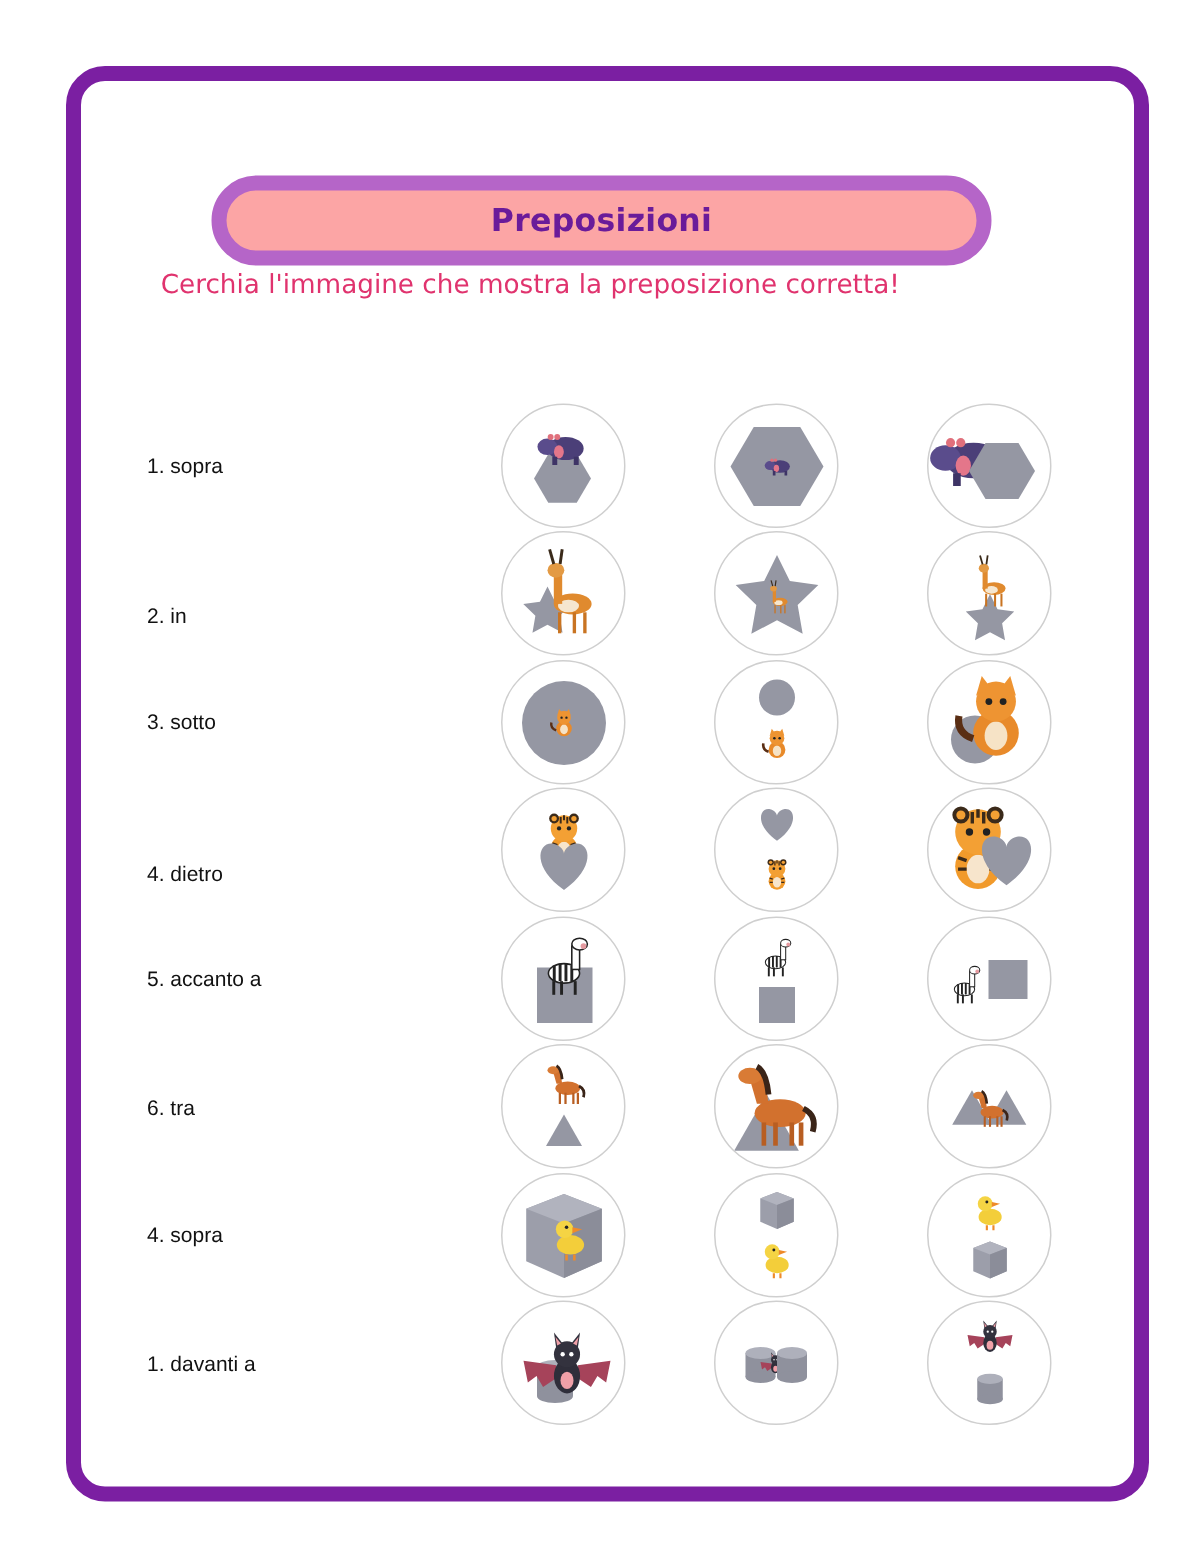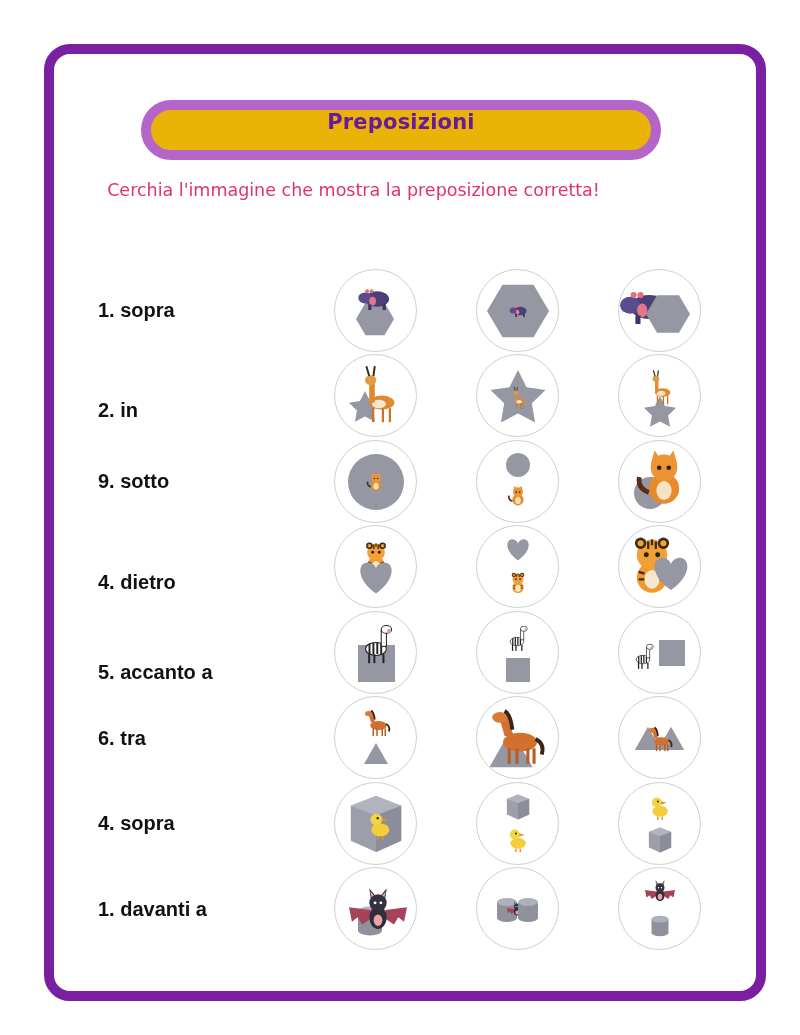--- a/index.html
+++ b/index.html
@@ -1,39 +1,39 @@
 <!DOCTYPE html>
 <html><head>
 <meta charset="utf-8">
 <style>
   html, body { margin:0; padding:0; background:#ffffff; }
   body { width:800px; height:1035px; position:relative; overflow:hidden; font-family:"Liberation Sans", sans-serif; }
   .frame { position:absolute; left:44px; top:44px; width:702px; height:937px; border:10px solid #7B1FA2; border-radius:26px; background:#fff; }
-  .title-pill { position:absolute; left:141px; top:100px; width:500px; height:40px; border:10px solid #B565C8; border-radius:30px; background:#eab308; display:flex; align-items:flex-start; justify-content:center; }
+  .title-pill { position:absolute; left:141px; top:117px; width:500px; height:40px; border:10px solid #B565C8; border-radius:30px; background:#fca5a5; display:flex; align-items:center; justify-content:center; }
   .title-text { font-family:"DejaVu Sans", sans-serif; font-weight:bold; font-size:21px; color:#6A1B9A; letter-spacing:0.2px; }
   .subtitle { position:absolute; left:0; width:707px; top:180px; text-align:center; font-family:"DejaVu Sans", sans-serif; font-size:17.5px; color:#E0336E; }
-  .row-label { position:absolute; left:98px; font-weight:bold; font-size:20px; color:#111; line-height:22px; }
+  .row-label { position:absolute; left:98px; font-weight:normal; font-size:14px; color:#111; line-height:22px; }
   .choice { position:absolute; width:81px; height:81px; border:1.5px solid #cfcfcf; border-radius:50%; background:#fff; overflow:hidden; cursor:pointer; }
   .choice svg { position:absolute; left:0; top:0; width:81px; height:81px; }
 </style>
 </head>
 <body>
 
 <div class="frame"></div>
 
 <div class="title-pill">
   <span class="title-text">Preposizioni</span>
 </div>
 <div class="subtitle">Cerchia l'immagine che mostra la preposizione corretta!</div>
 
 <div class="row-label" style="top:299px">1. sopra</div>
 <div class="row-label" style="top:399px">2. in</div>
-<div class="row-label" style="top:470px">9. sotto</div>
+<div class="row-label" style="top:470px">3. sotto</div>
 <div class="row-label" style="top:571px">4. dietro</div>
-<div class="row-label" style="top:661px">5. accanto a</div>
+<div class="row-label" style="top:641px">5. accanto a</div>
 <div class="row-label" style="top:727px">6. tra</div>
 <div class="row-label" style="top:812px">4. sopra</div>
 <div class="row-label" style="top:898px">1. davanti a</div>
 
 <svg width="0" height="0" style="position:absolute">
   <defs>
 
     <g id="hippo">
       <ellipse cx="0" cy="0" rx="11" ry="7" fill="#4B3F78"></ellipse>
       <ellipse cx="-11" cy="-1" rx="6" ry="5" fill="#5A4C8C"></ellipse>

